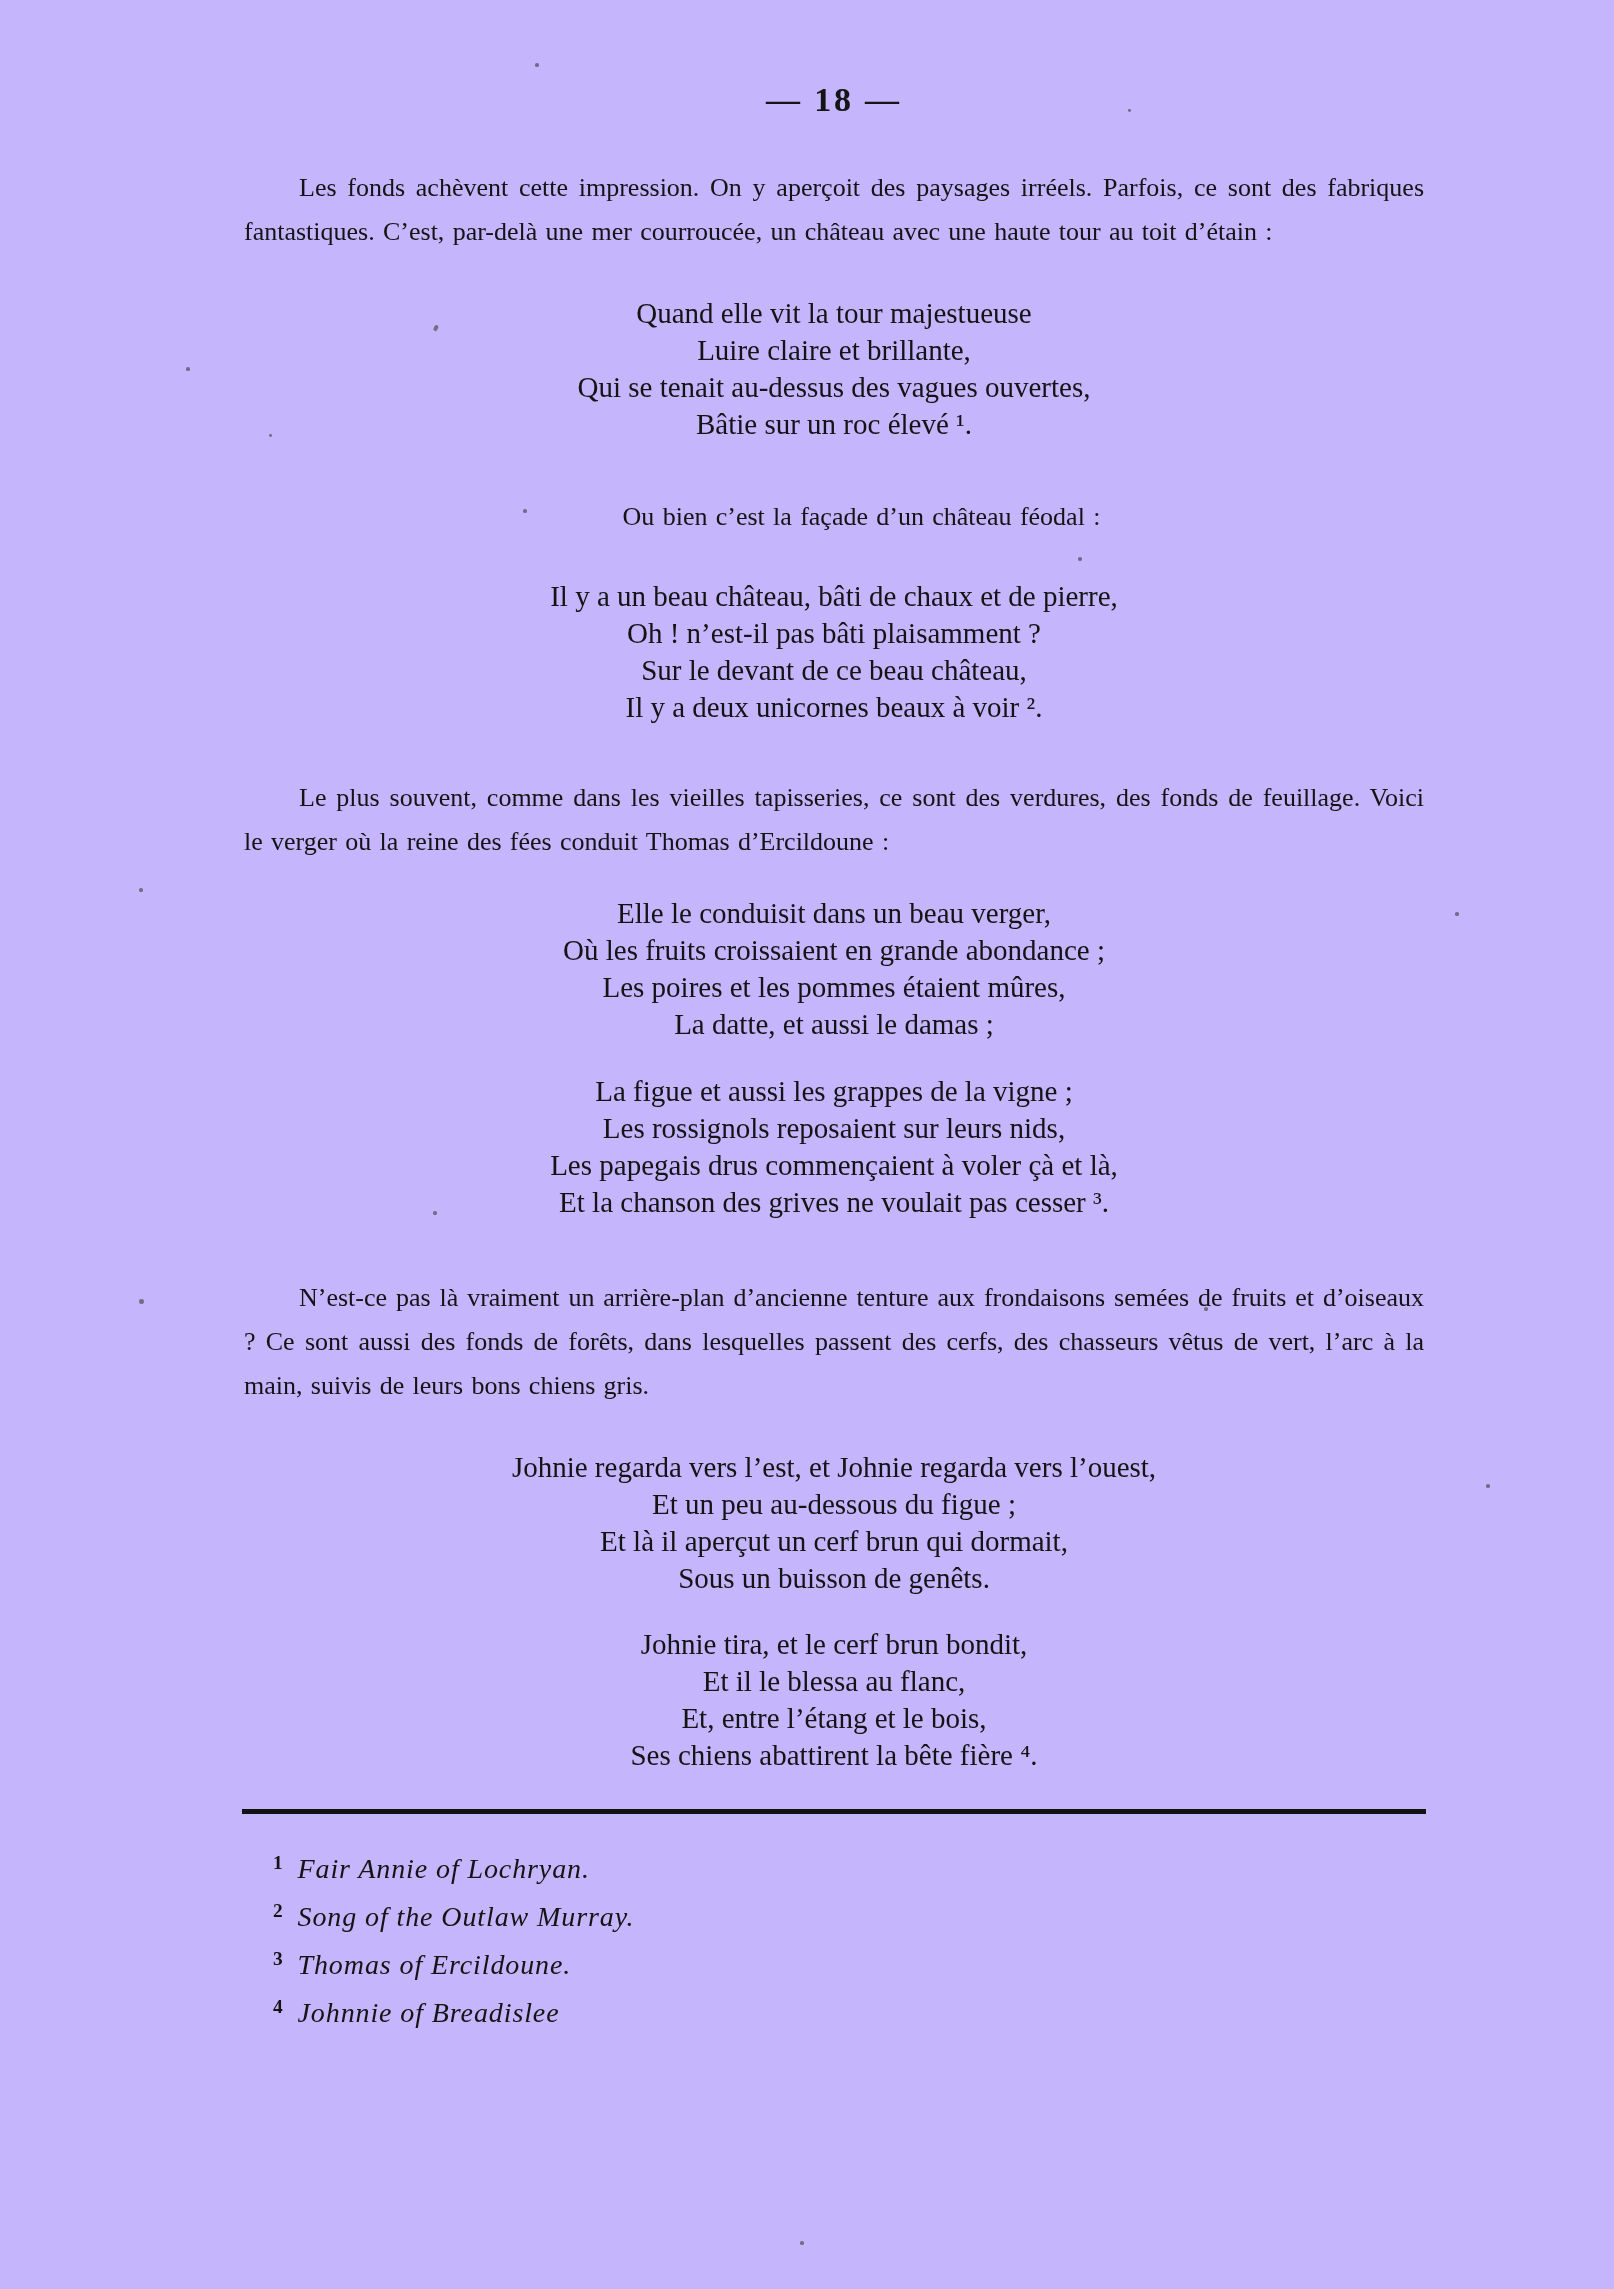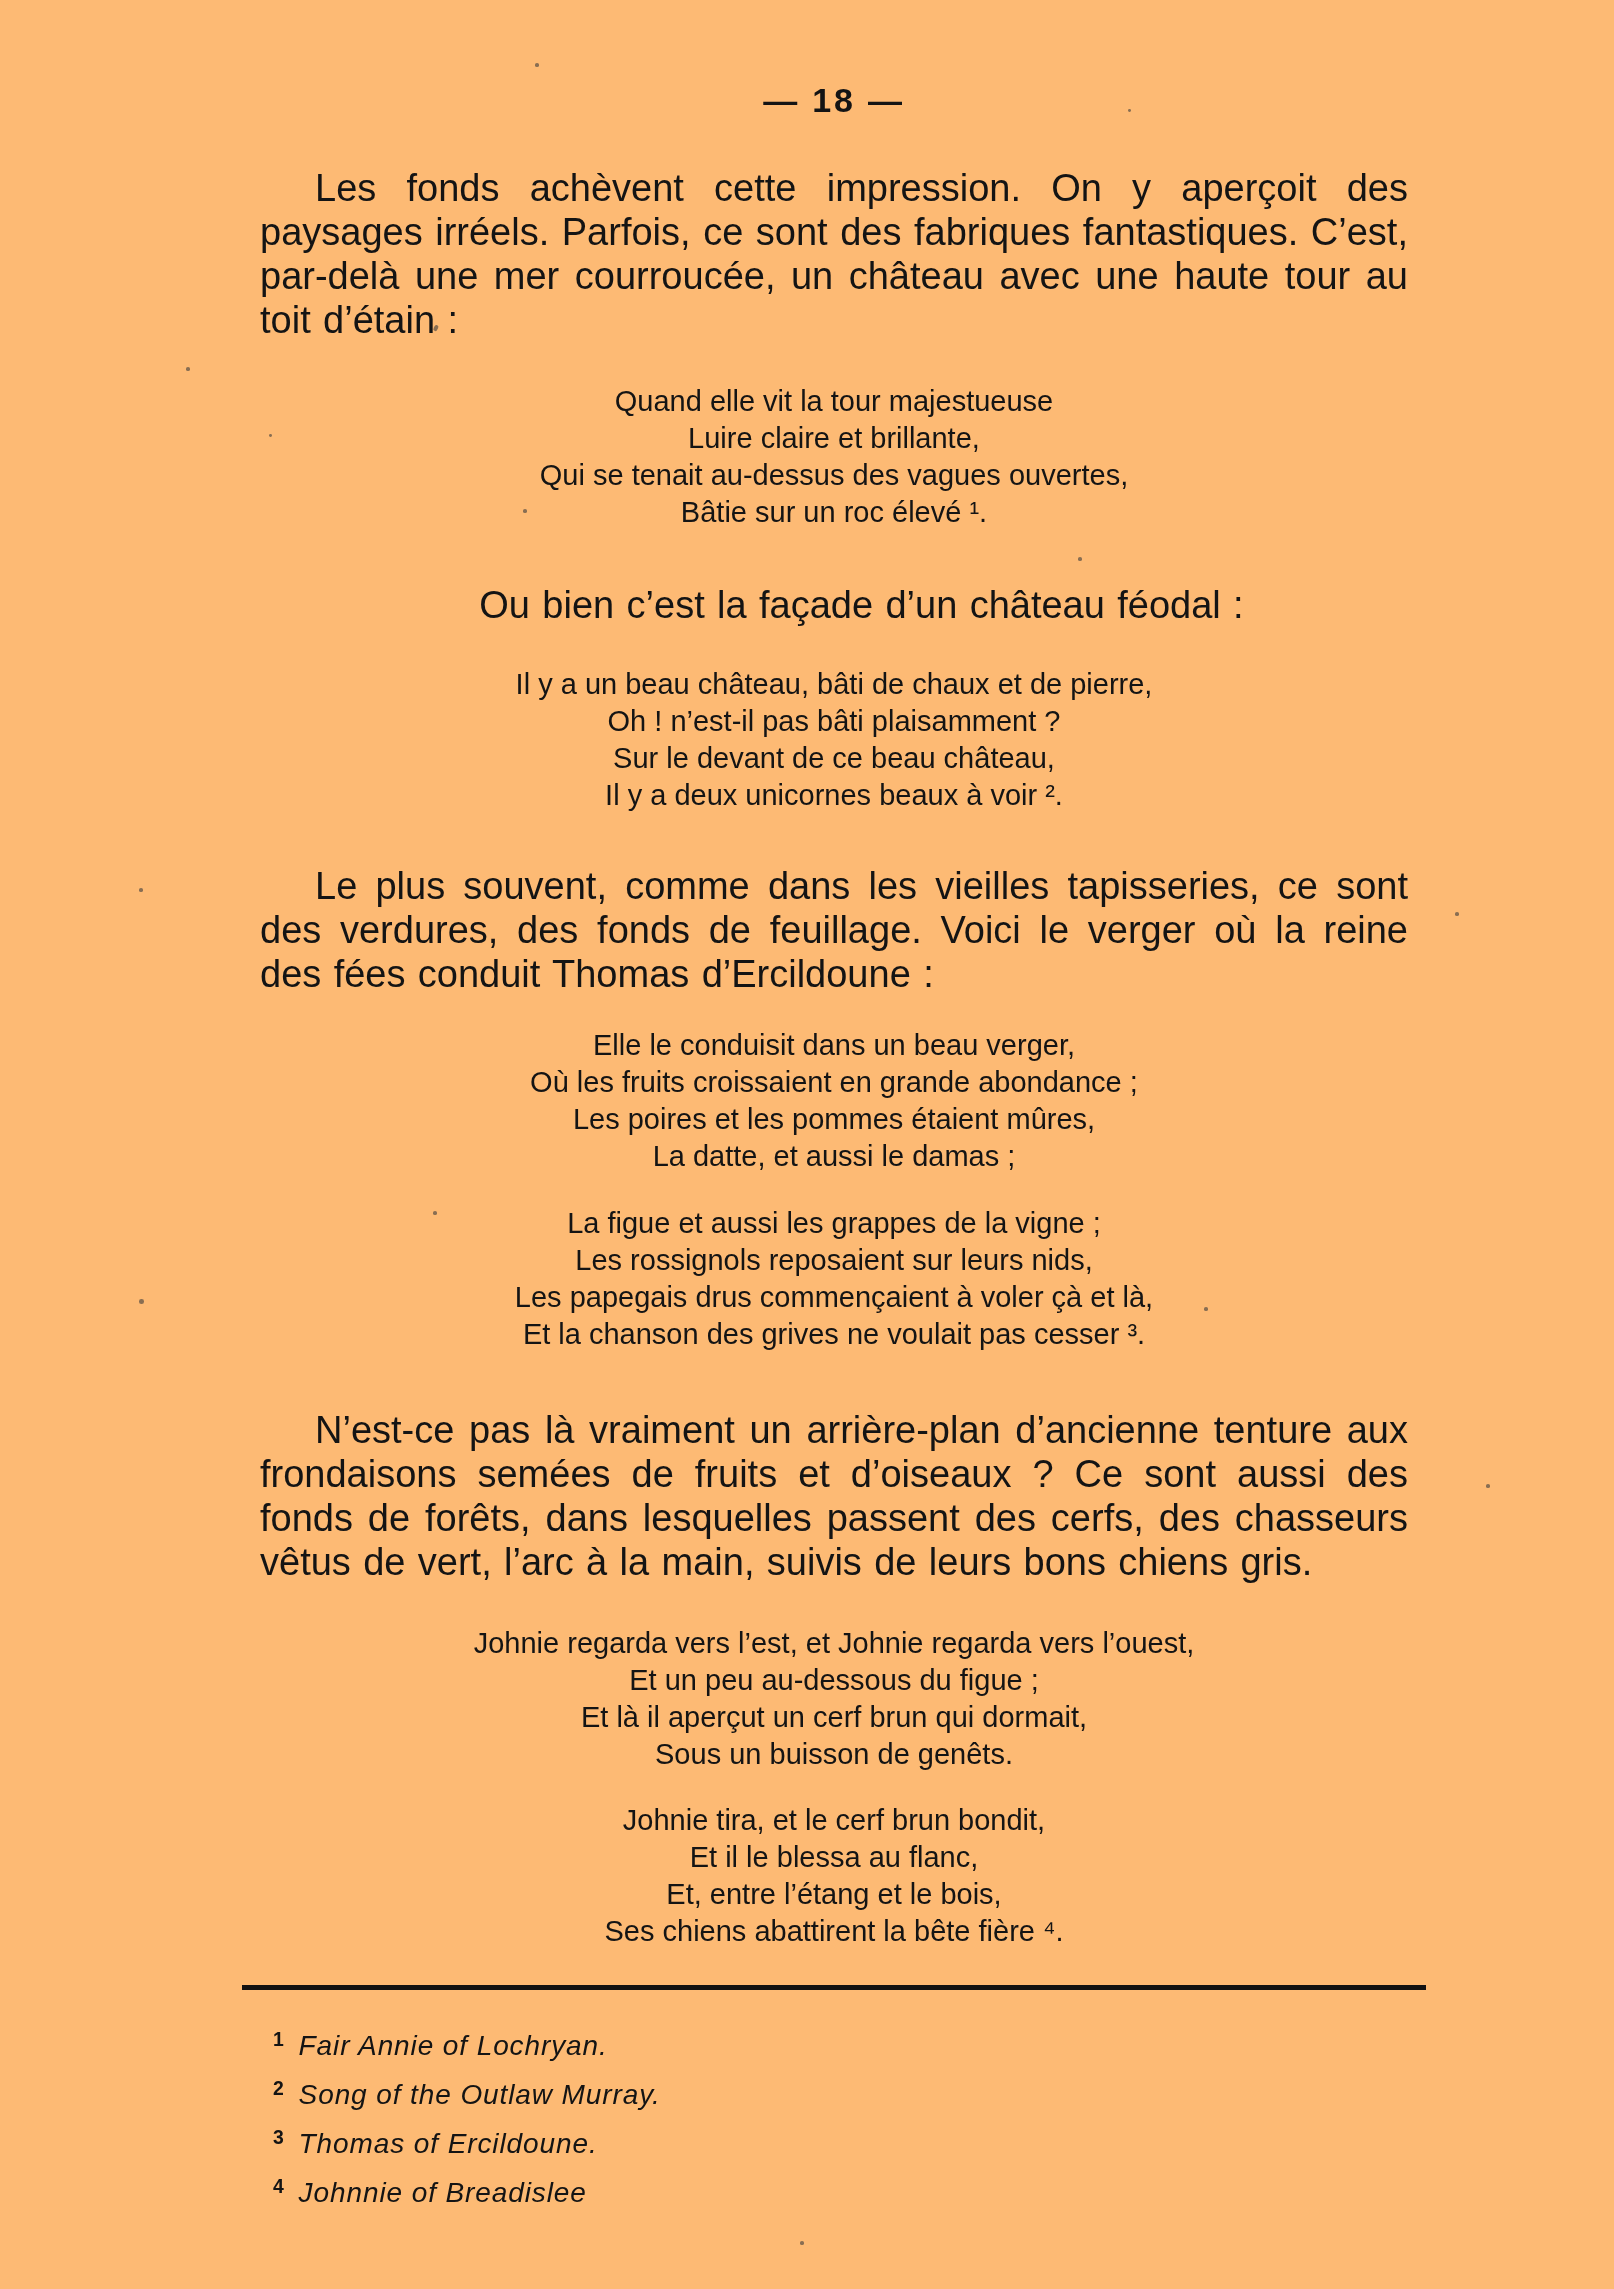--- a/index.html
+++ b/index.html
@@ -4,49 +4,49 @@
 <style>
   html, body {
     margin: 0;
     padding: 0;
     background: #e8e8e8;
   }
   .page {
     position: relative;
     width: 1614px;
     height: 2290px;
-    background: #fdba74;
+    background: #c4b5fd;
     color: #141414;
-    font-family: Liberation Sans, sans-serif;
+    font-family: Liberation Serif, serif;
     overflow: hidden;
   }
   .page-number {
     position: absolute;
     top: 81px;
     left: 242px;
     width: 1184px;
     text-align: center;
     font-size: 34px;
     font-weight: bold;
     letter-spacing: 2.8px;
   }
   .content {
     position: absolute;
     top: 0;
     left: 242px;
     width: 1184px;
     padding-top: 166px;
   }
   .para {
-    font-size: 38px;
+    font-size: 26px;
     line-height: 44px;
     text-align: justify;
     text-indent: 55px;
     word-spacing: 1.8px;
-    margin: 18px;
+    margin: 2px;
   }
   .para-single {
     text-align: center;
   }
   .stanza {
     font-size: 29px;
     line-height: 37px;
     text-align: center;
     margin: 0;
   }

